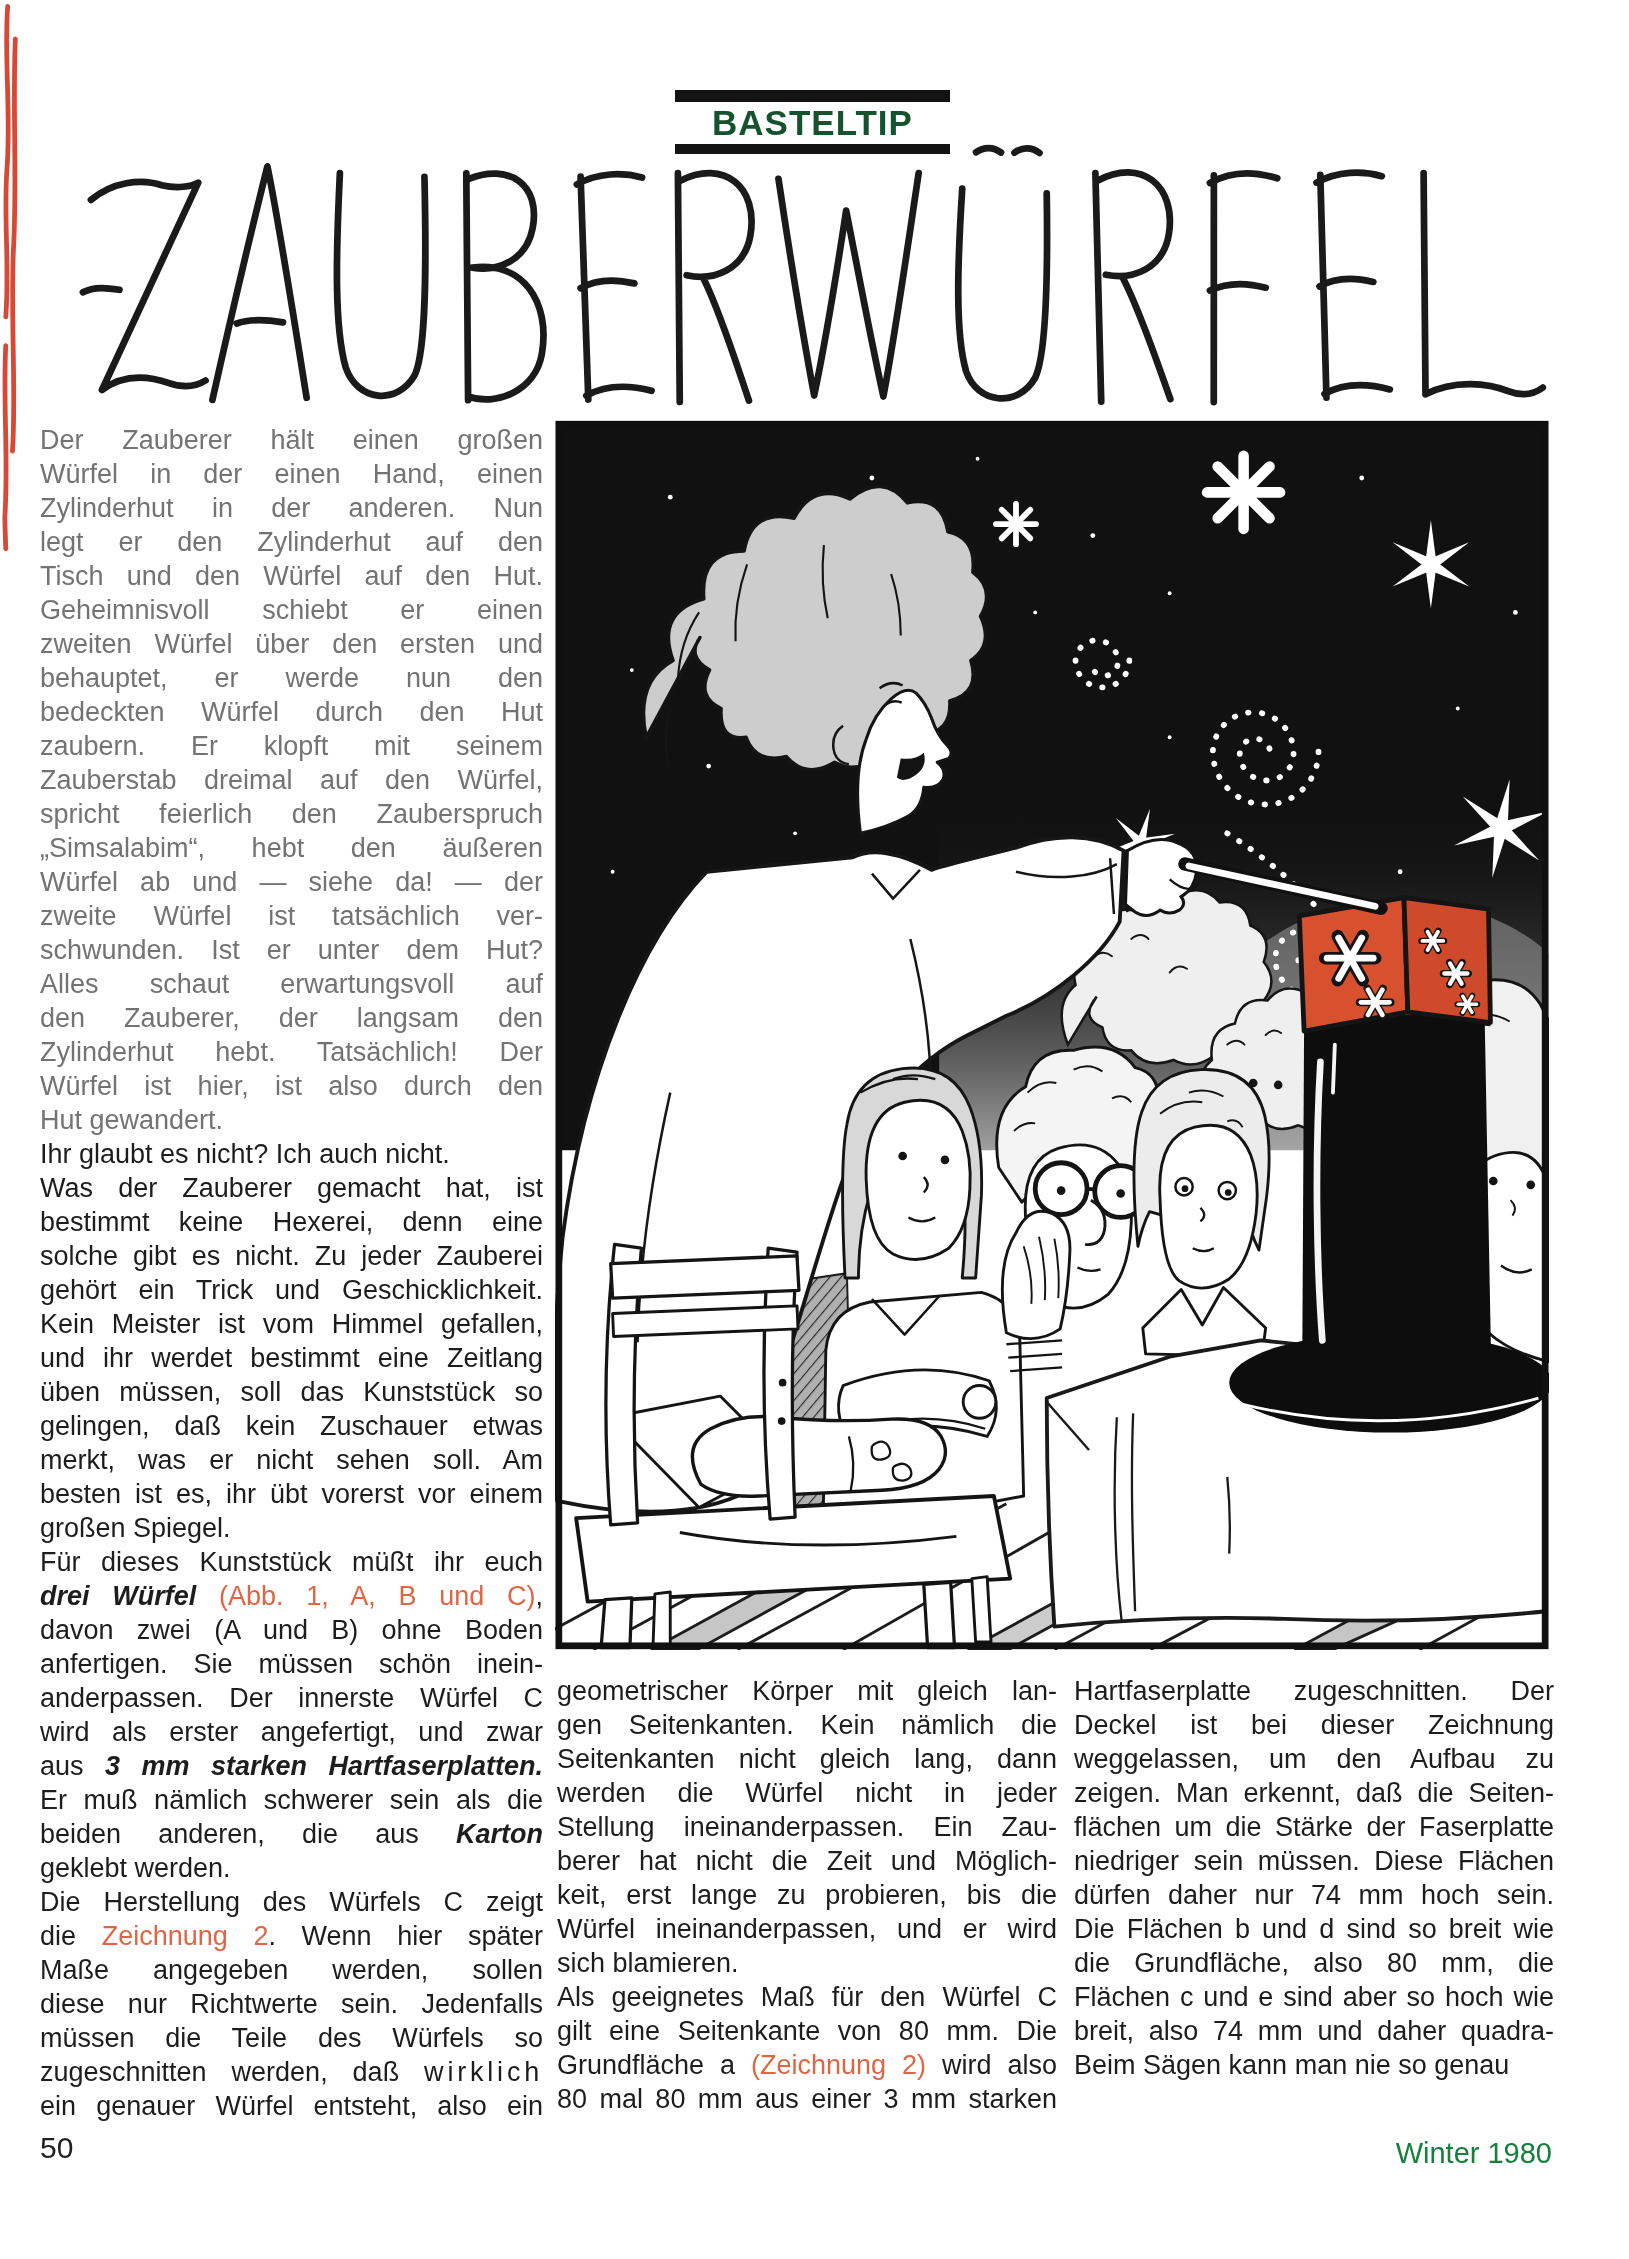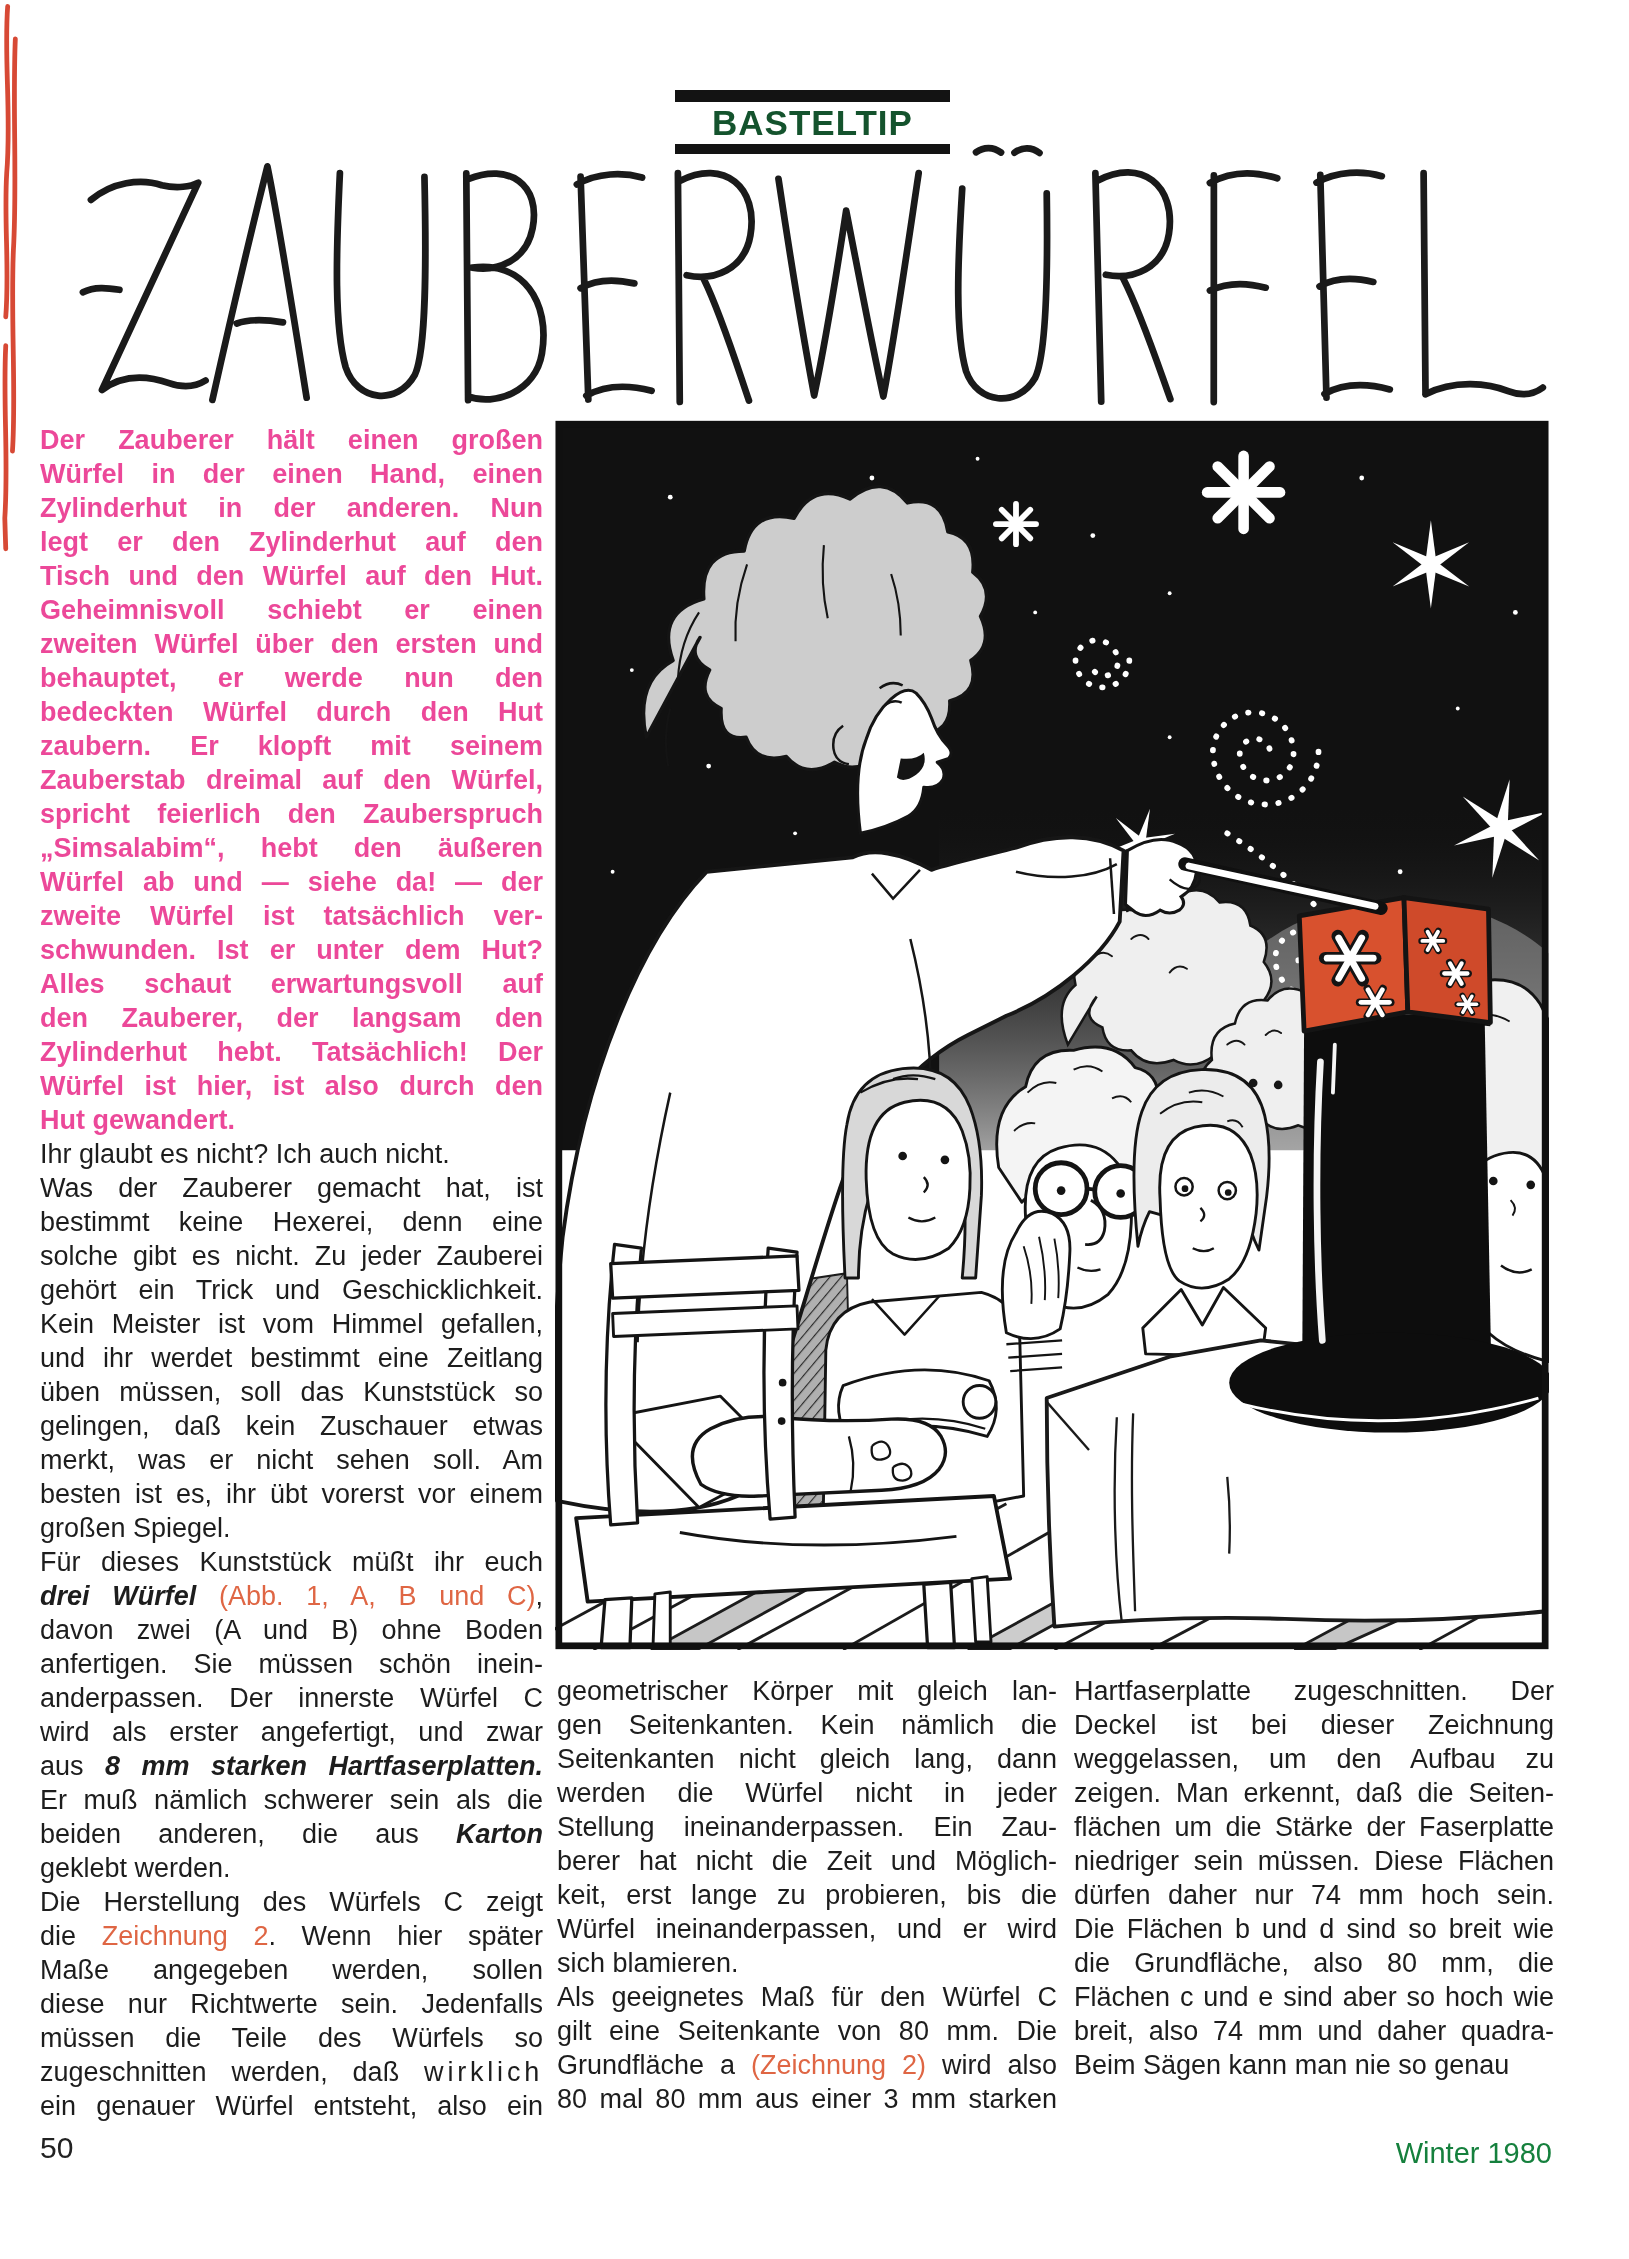--- a/index.html
+++ b/index.html
@@ -14,21 +14,21 @@
                 line-height:42px;height:42px;}
   
   .titlewrap{position:absolute;left:67px;top:140px;width:1499px;height:293px;}
   
   .col{position:absolute;font-size:27px;line-height:34px;color:#1d1d1d;}
   .col-left{left:40px;top:423px;width:503px;}
   .col-mid{left:557px;top:1674px;width:500px;}
   .col-right{left:1074px;top:1674px;width:480px;}
   .ln{height:34px;overflow:hidden;text-align:justify;text-align-last:justify;}
   .ln.end{text-align-last:left;}
-  .seg-ob{color:#ec4899;font-weight:bold;}
+  .seg-ob{color:#737373;font-weight:normal;}
   .seg-o{color:#df6644;}
   .seg-bb{font-weight:bold;font-style:italic;}
   .seg-sp{letter-spacing:3.8px;}
   
   .illu{position:absolute;left:555px;top:420px;width:994px;height:1230px;}
   
   .pagenum{position:absolute;left:40px;top:2131px;font-size:30px;color:#222;}
   .issue{position:absolute;right:77px;top:2137px;font-size:29px;color:#15803d;}
   
   .tornedge{position:absolute;left:0;top:0;width:23px;height:557px;}
@@ -103,21 +103,21 @@
     <div class="ln"><span>gelingen, daß kein Zuschauer etwas</span></div>
     <div class="ln"><span>merkt, was er nicht sehen soll. Am</span></div>
     <div class="ln"><span>besten ist es, ihr übt vorerst vor einem</span></div>
     <div class="ln end"><span>großen Spiegel.</span></div>
     <div class="ln"><span>Für dieses Kunststück müßt ihr euch</span></div>
     <div class="ln"><span class="seg-bb">drei Würfel </span><span class="seg-o">(Abb. 1, A, B und C)</span><span>,</span></div>
     <div class="ln"><span>davon zwei (A und B) ohne Boden</span></div>
     <div class="ln"><span>anfertigen. Sie müssen schön inein-</span></div>
     <div class="ln"><span>anderpassen. Der innerste Würfel C</span></div>
     <div class="ln"><span>wird als erster angefertigt, und zwar</span></div>
-    <div class="ln"><span>aus </span><span class="seg-bb">8 mm starken Hartfaserplatten.</span></div>
+    <div class="ln"><span>aus </span><span class="seg-bb">3 mm starken Hartfaserplatten.</span></div>
     <div class="ln"><span>Er muß nämlich schwerer sein als die</span></div>
     <div class="ln"><span>beiden anderen, die aus </span><span class="seg-bb">Karton</span></div>
     <div class="ln end"><span>geklebt werden.</span></div>
     <div class="ln"><span>Die Herstellung des Würfels C zeigt</span></div>
     <div class="ln"><span>die </span><span class="seg-o">Zeichnung 2</span><span>. Wenn hier später</span></div>
     <div class="ln"><span>Maße angegeben werden, sollen</span></div>
     <div class="ln"><span>diese nur Richtwerte sein. Jedenfalls</span></div>
     <div class="ln"><span>müssen die Teile des Würfels so</span></div>
     <div class="ln"><span>zugeschnitten werden, daß </span><span class="seg-sp">wirklich</span></div>
     <div class="ln"><span>ein genauer Würfel entsteht, also ein</span></div>

